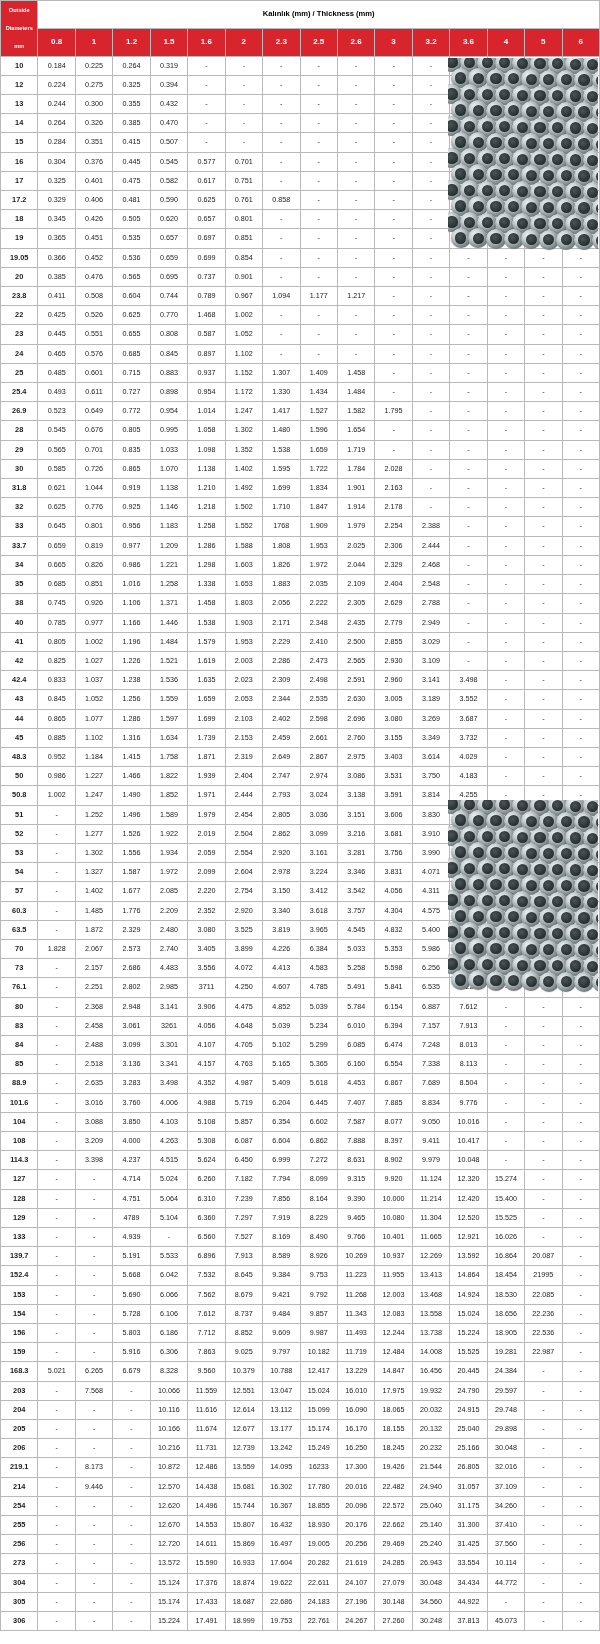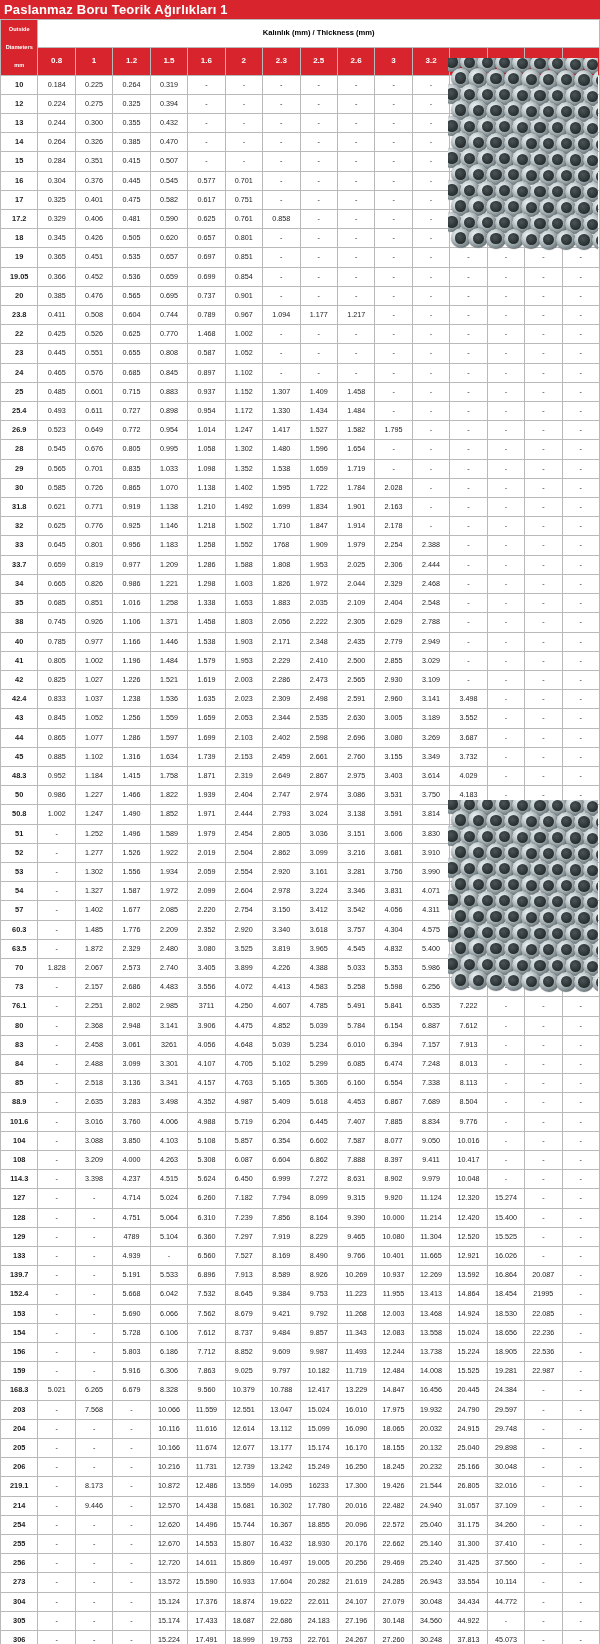--- a/index.html
+++ b/index.html
@@ -99,21 +99,20 @@
     background: radial-gradient(circle at 40% 38%, #4a5457 0%, #2c3335 60%, #151a1b 100%);
   }
   .photo1 { top: 58px; left: 448px; width: 150px; height: 210px; }
   .photo2 { top: 800px; left: 448px; width: 150px; height: 200px; }
 </style>
 </head>
 <body>
 
 <div class="page">
 
-  <div class="title-bar">Paslanmaz Boru Teorik Ağırlıkları 1</div>
 
   <table class="grid">
     <thead>
       <tr>
         <td rowspan="2" class="corner">
           <span>Outside</span>
           <span>Diameters</span>
           <span>mm</span>
         </td>
         <td class="hdr-thick" colspan="15">Kalınlık (mm) / Thickness (mm)</td>
@@ -529,21 +528,21 @@
           <td>2.028</td>
           <td>-</td>
           <td>-</td>
           <td>-</td>
           <td>-</td>
           <td>-</td>
         </tr>
         <tr>
           <td class="od">31.8</td>
           <td>0.621</td>
-          <td>0.771</td>
+          <td>1.044</td>
           <td>0.919</td>
           <td>1.138</td>
           <td>1.210</td>
           <td>1.492</td>
           <td>1.699</td>
           <td>1.834</td>
           <td>1.901</td>
           <td>2.163</td>
           <td>-</td>
           <td>-</td>
@@ -967,21 +966,21 @@
         </tr>
         <tr>
           <td class="od">70</td>
           <td>1.828</td>
           <td>2.067</td>
           <td>2.573</td>
           <td>2.740</td>
           <td>3.405</td>
           <td>3.899</td>
           <td>4.226</td>
-          <td>4.388</td>
+          <td>6.384</td>
           <td>5.033</td>
           <td>5.353</td>
           <td>5.986</td>
           <td>-</td>
           <td>-</td>
           <td>-</td>
           <td>-</td>
         </tr>
         <tr>
           <td class="od">73</td>

